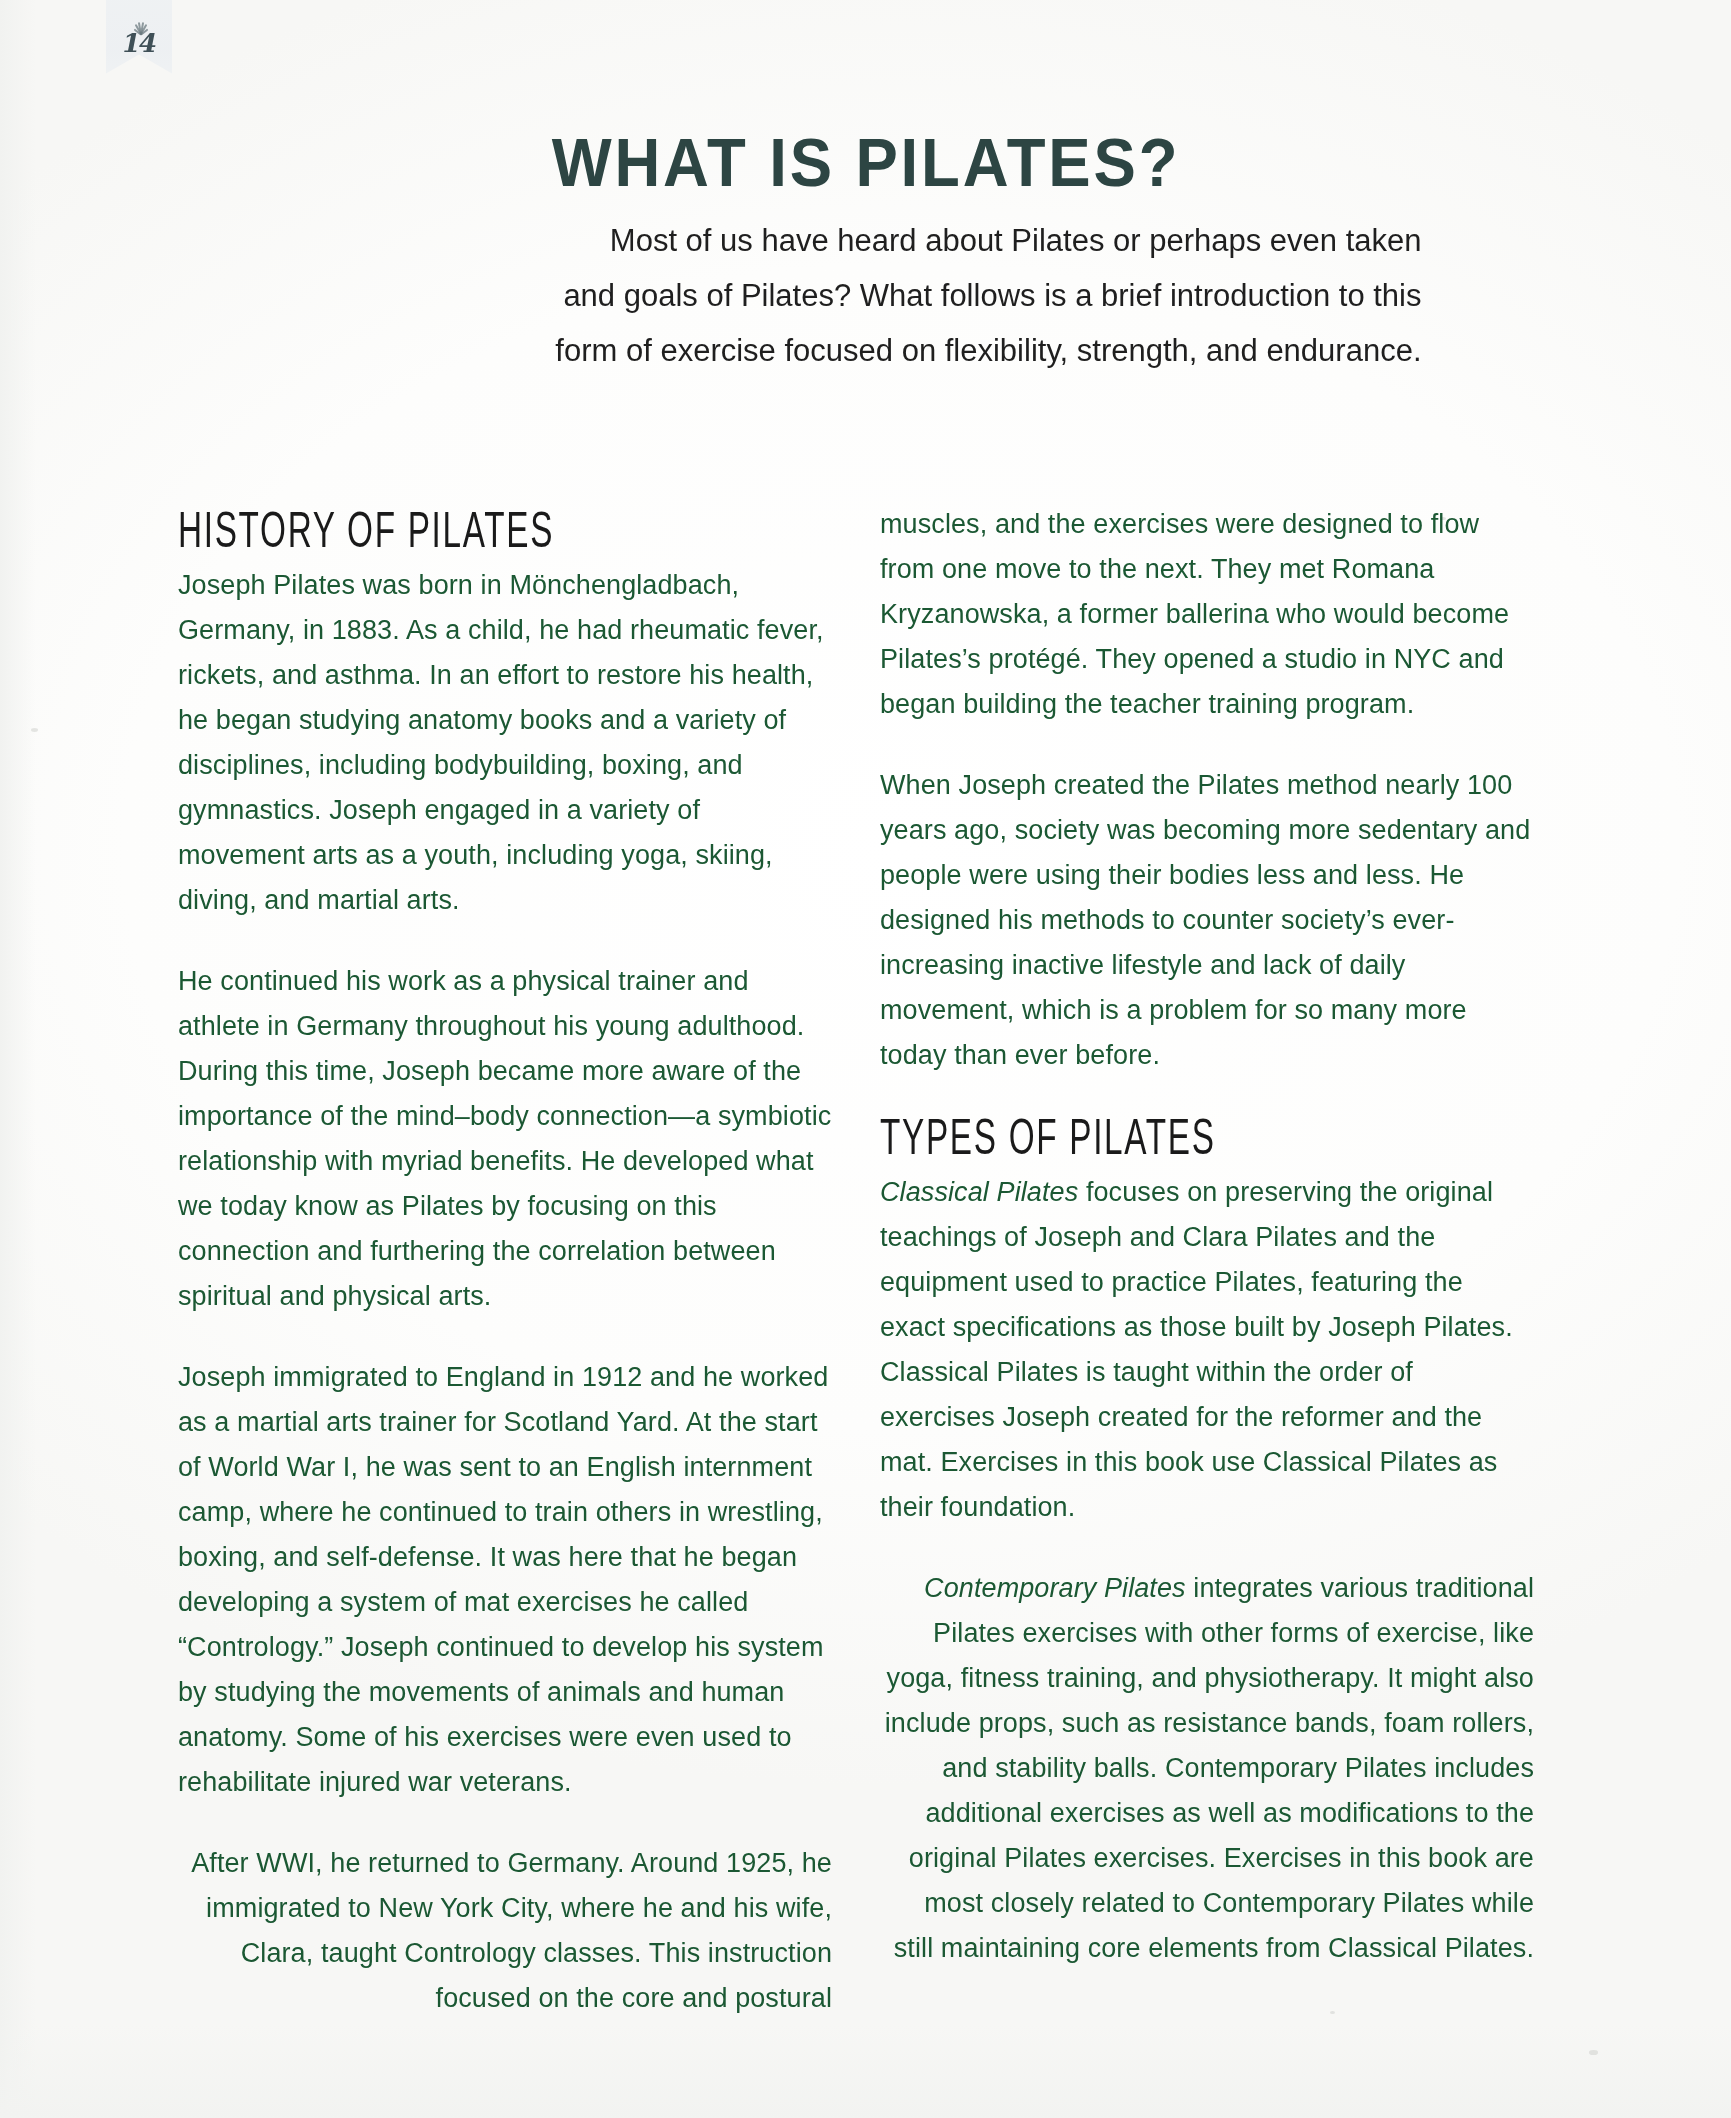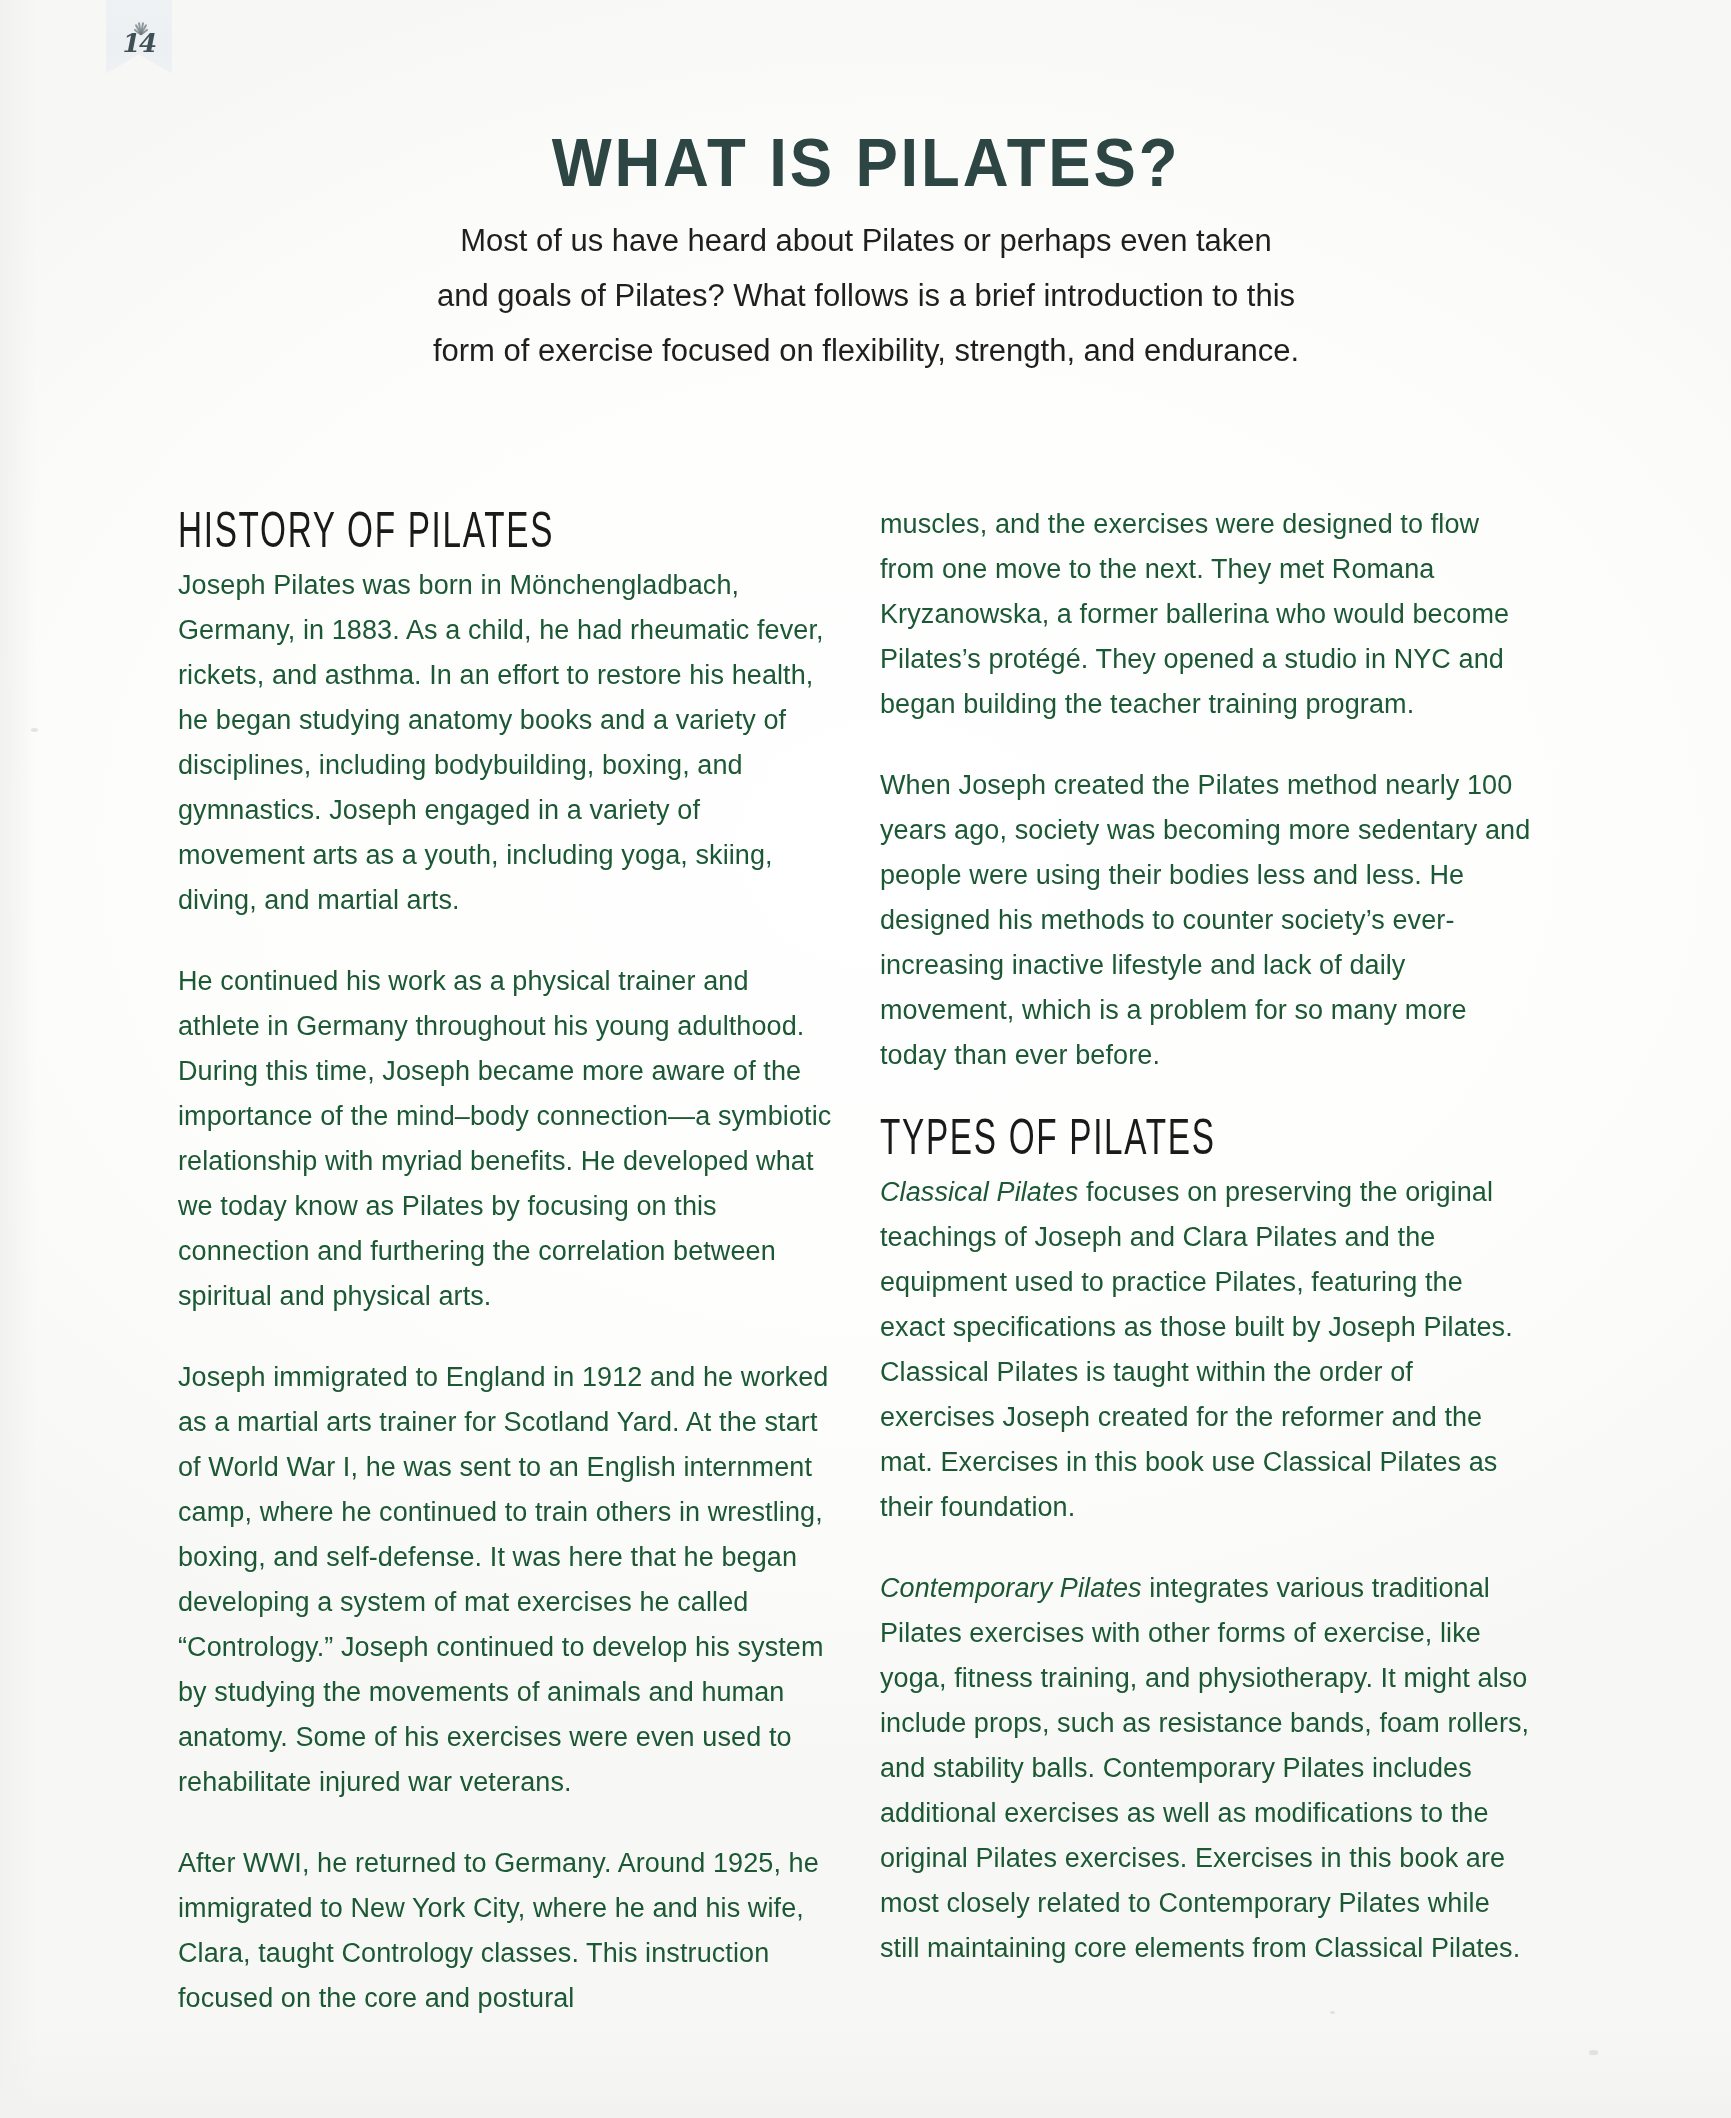--- a/index.html
+++ b/index.html
@@ -105,21 +105,21 @@
     transform: scaleX(.92);
   }
 
   
   .intro {
     position: absolute;
     left: 50%;
     transform: translateX(-50%);
     top: 213px;
     width: 1111px;
-    text-align: center;
+    text-align: right;
     font-size: 31px;
     line-height: 55px;
     color: #1f1f1f;
     font-weight: 400;
   }
   .intro span { display: block; }
 
   
   .columns {
     position: absolute;
@@ -148,21 +148,21 @@
   p.body {
     margin: 0 0 36px 0;
     font-size: 27px;
     line-height: 45px;
     color: #14532d;
     font-weight: 400;
     letter-spacing: 0.1px;
   }
   p.body:last-child { margin-bottom: 0; }
   p.body em { font-style: italic; }
-  .tight { margin-bottom: 0; }
+  .tight { margin-bottom: 0; text-align: right; }
 
   
   .ink-soft { opacity: .97; }
 </style>
 </head>
 <body>
 
 <div class="page"></div>
 <div class="scan-edge-left"></div>
 <div class="scan-edge-bottom"></div>

